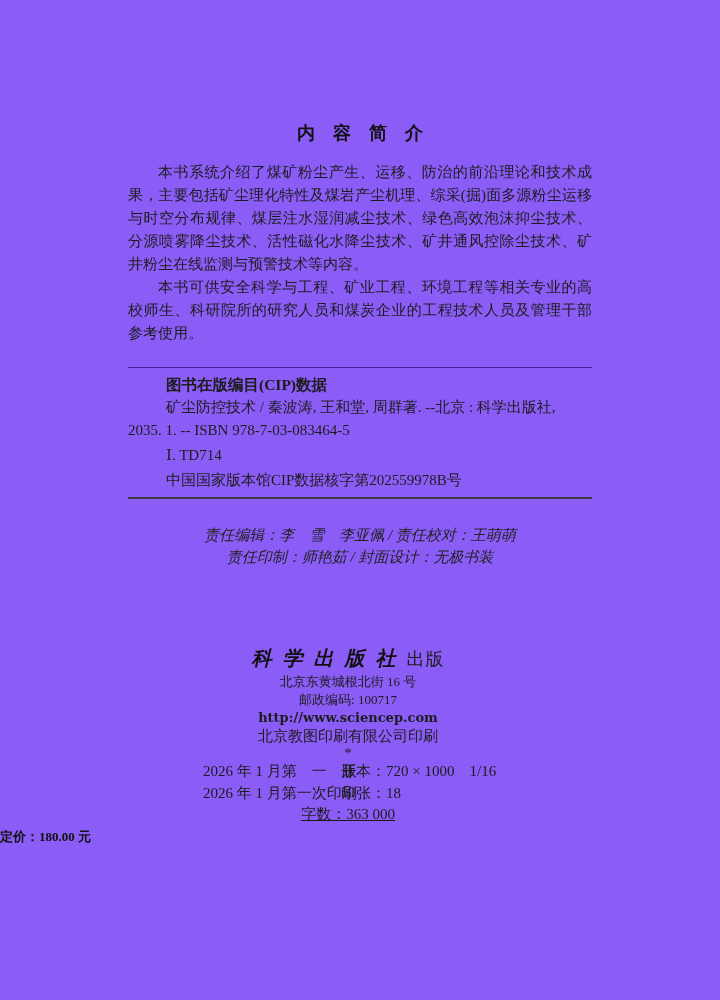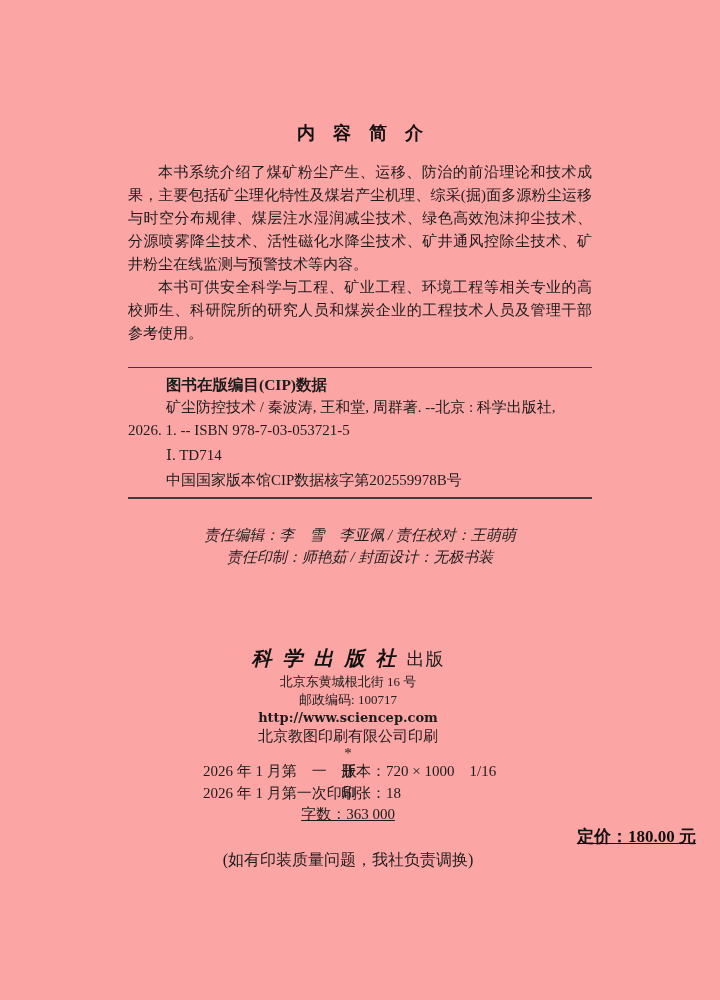--- a/index.html
+++ b/index.html
@@ -4,21 +4,21 @@
 <style>
   * { margin: 0; padding: 0; box-sizing: border-box; }
   html, body { background: #ffffff; }
   body {
     width: 720px; height: 1000px;
     font-family: "Liberation Serif", "DejaVu Serif", serif;
     color: #1c1c1c;
     position: relative;
     overflow: hidden;
   }
-  .page { position: absolute; inset: 0; background: #fca5a5; }
+  .page { position: absolute; inset: 0; background: #8b5cf6; }
 
   
   .intro { position: absolute; left: 128px; top: 118px; width: 464px; }
   .intro-title {
     text-align: center; font-weight: bold; font-size: 18px;
     line-height: 30px; margin-bottom: 13px; color: #111;
   }
   .intro p {
     font-size: 15px; line-height: 23px; text-align: justify;
     text-indent: 2em; color: #1c1c1c;
@@ -55,38 +55,38 @@
   .addr { font-size: 13px; line-height: 18px; }
   .url  { font-size: 13px; line-height: 17px; font-weight: bold; font-family: "DejaVu Serif", serif; }
   .printer, .distribution { font-size: 15px; line-height: 20px; }
   .separator { font-size: 15px; line-height: 14px; }
 
   .imprint { width: 290px; margin: 0 auto; text-align: left; font-size: 15px; }
   .imprint-row { display: flex; line-height: 22px; }
   .imprint-left { width: 138px; white-space: nowrap; }
   .imprint-right { flex: 1; white-space: nowrap; }
   .word-count { text-align: center; font-size: 15px; line-height: 21px; text-decoration: underline; }
-  .price { text-align: right; font-weight: bold; font-size: 17px; line-height: 23px; color: #111; text-decoration: underline; }
+  .price { text-align: left; font-weight: bold; font-size: 13px; line-height: 23px; color: #111; }
   .note { text-align: center; font-size: 16px; line-height: 23px; }
 </style>
 </head>
 <body>
 
 <div class="page">
 
   <section class="intro">
     <div class="intro-title">内　容　简　介</div>
     <p>本书系统介绍了煤矿粉尘产生、运移、防治的前沿理论和技术成果，主要包括矿尘理化特性及煤岩产尘机理、综采(掘)面多源粉尘运移与时空分布规律、煤层注水湿润减尘技术、绿色高效泡沫抑尘技术、分源喷雾降尘技术、活性磁化水降尘技术、矿井通风控除尘技术、矿井粉尘在线监测与预警技术等内容。</p>
     <p>本书可供安全科学与工程、矿业工程、环境工程等相关专业的高校师生、科研院所的研究人员和煤炭企业的工程技术人员及管理干部参考使用。</p>
   </section>
 
   <section class="cip">
     <div class="cip-header">图书在版编目(CIP)数据</div>
     <div class="cip-entry-l1">矿尘防控技术 / 秦波涛, 王和堂, 周群著. --北京 : 科学出版社,</div>
-    <div class="cip-entry-l2">2026. 1. -- ISBN 978-7-03-053721-5</div>
+    <div class="cip-entry-l2">2035. 1. -- ISBN 978-7-03-083464-5</div>
     <div class="cip-class">Ⅰ. TD714</div>
     <div class="cip-record">中国国家版本馆CIP数据核字第202559978B号</div>
   </section>
 
   <section class="credits">
     <div>责任编辑：李　雪　李亚佩 / 责任校对：王萌萌</div>
     <div>责任印制：师艳茹 / 封面设计：无极书装</div>
   </section>
 
   <section class="publisher">
@@ -105,16 +105,15 @@
         <span class="imprint-right">开本：720 × 1000　1/16</span>
       </div>
       <div class="imprint-row">
         <span class="imprint-left">2026 年 1 月第一次印刷</span>
         <span class="imprint-right">印张：18</span>
       </div>
     </div>
 
     <div class="word-count">字数：363 000</div>
     <div class="price">定价：180.00 元</div>
-    <div class="note">(如有印装质量问题，我社负责调换)</div>
   </section>
 
 </div>
 
 </body></html>

